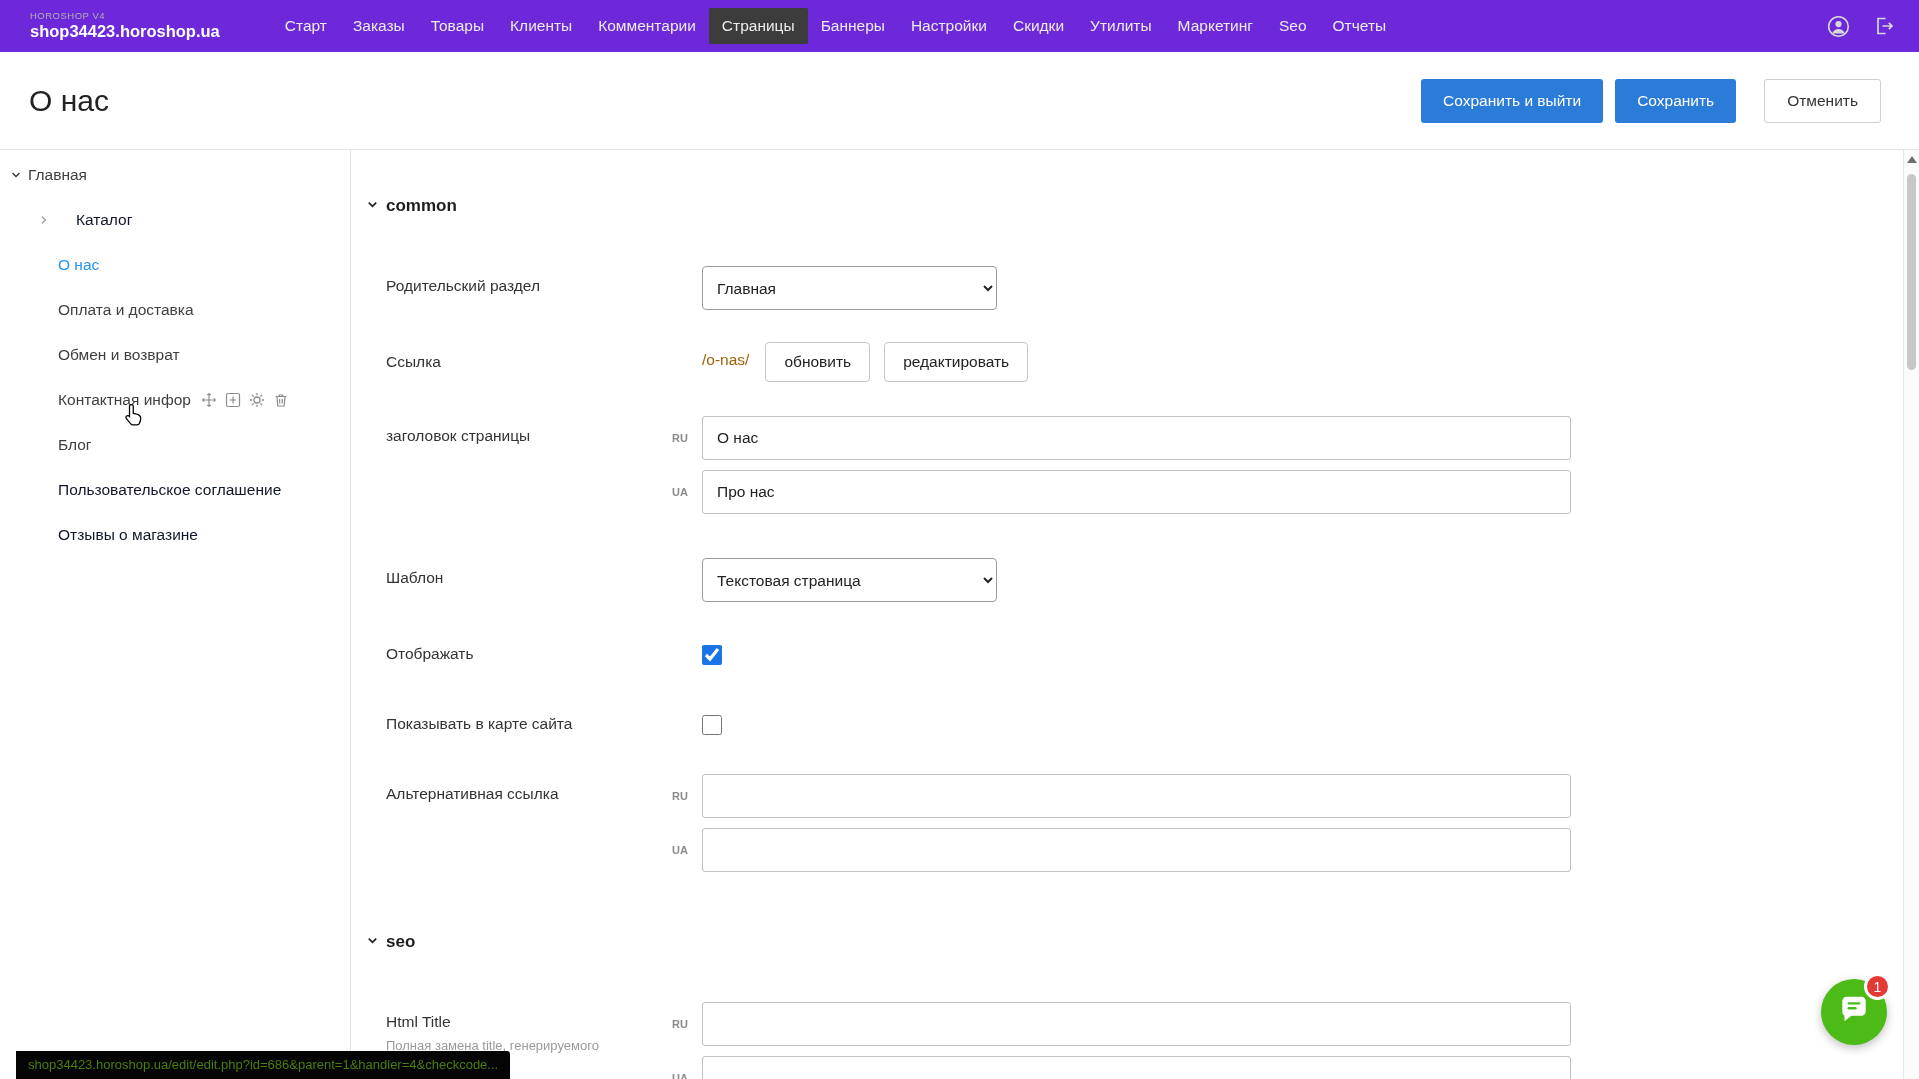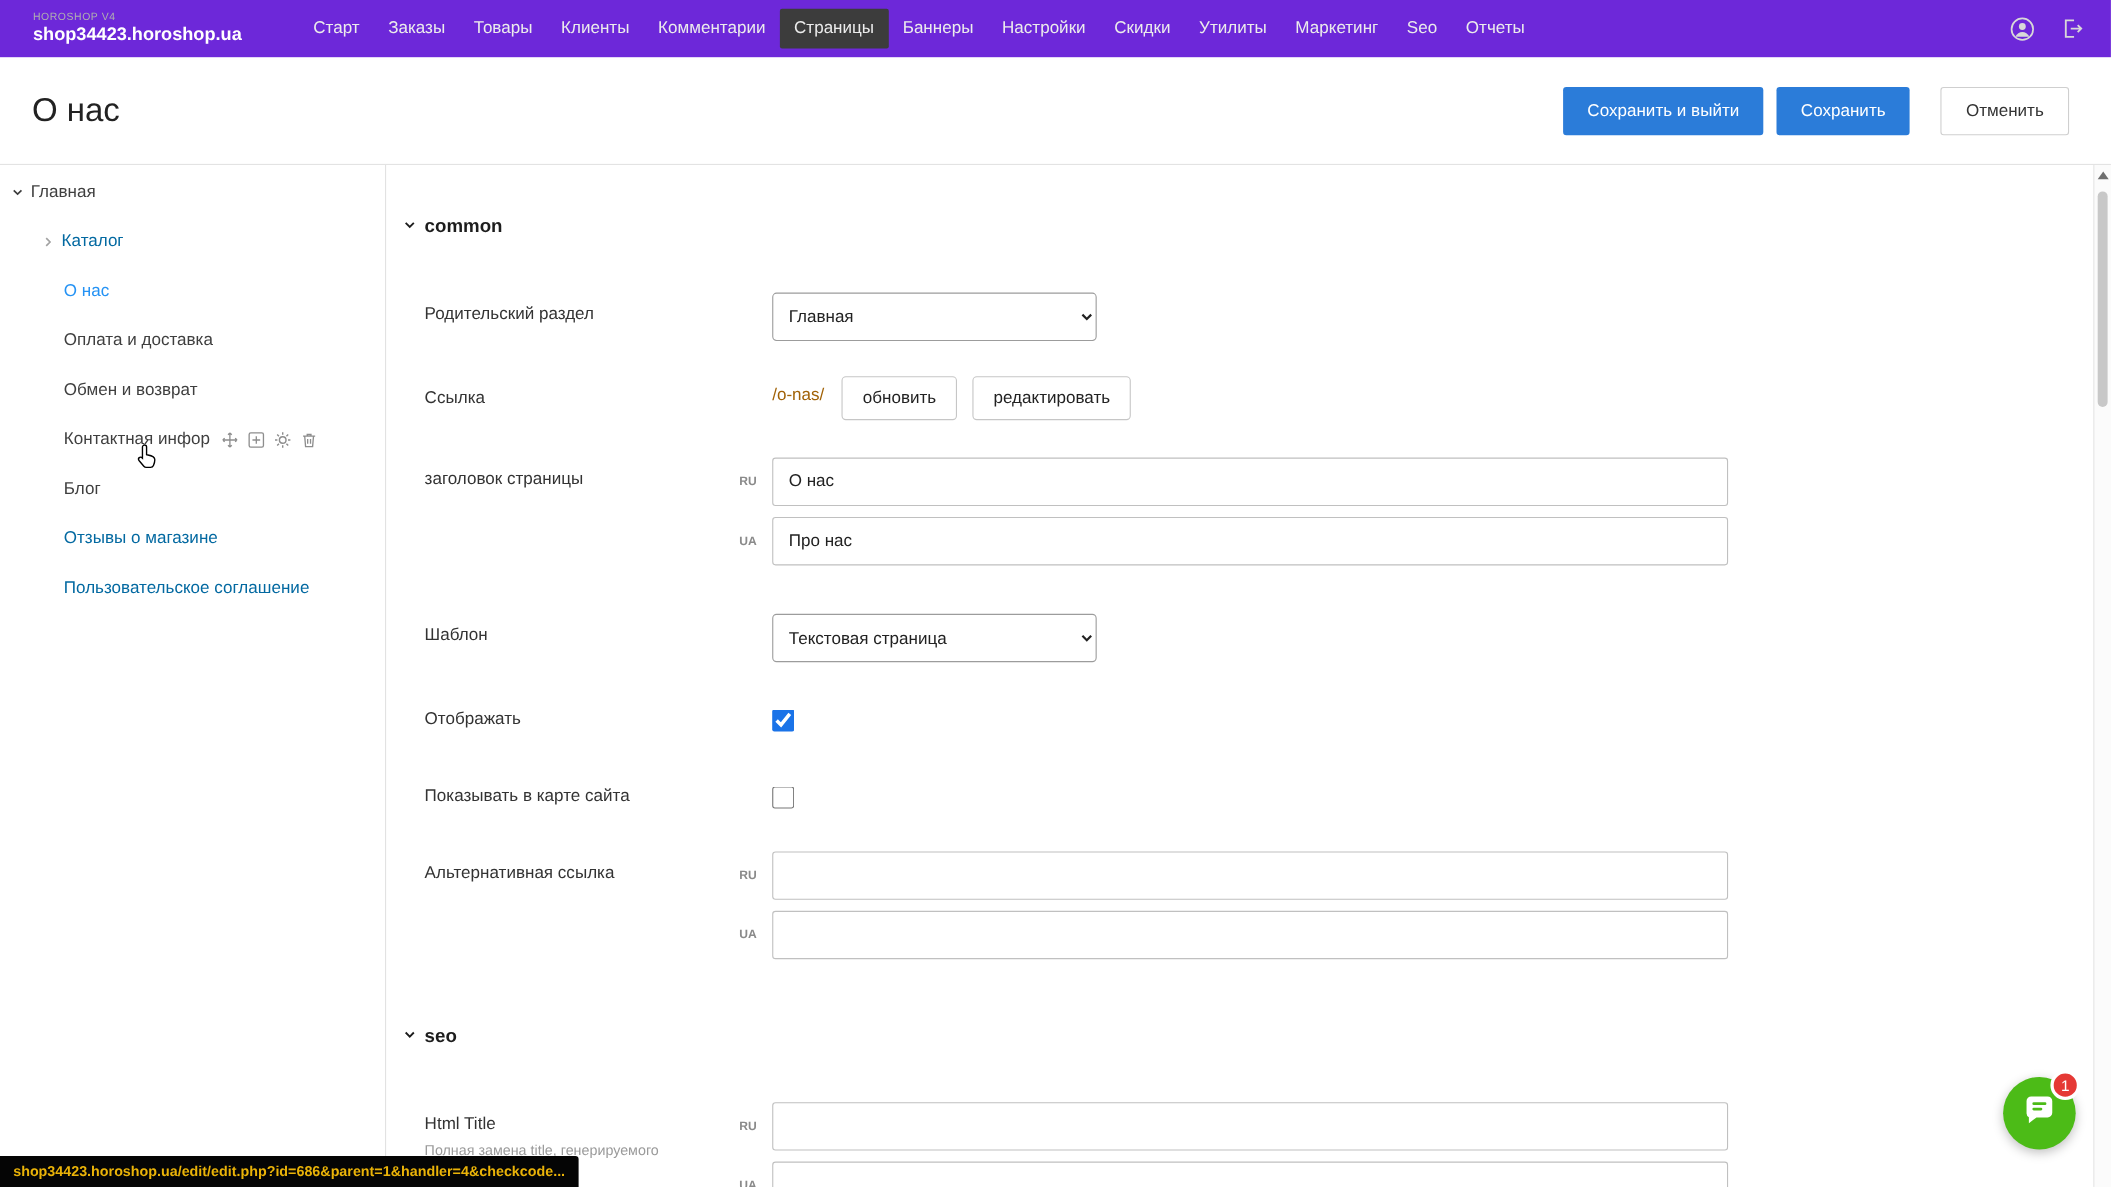--- a/index.html
+++ b/index.html
@@ -30,21 +30,21 @@
 
   
   .sidebar { position:absolute; left:0; top:150px; bottom:0; width:351px; border-right:1px solid #e2e2e2;
     padding-top:2px; background:#fff; }
   .tree-item { height:45px; display:flex; align-items:center; font-size:15.5px; color:#3f3f3f;
     cursor:pointer; position:relative; }
   .tree-item .caret { width:24px; display:flex; justify-content:center; align-items:center; }
   .lvl0 { padding-left:4px; }
   .lvl1 { padding-left:32px; }
   .lvl1.nocaret { padding-left:58px; }
-  .muted { color:#0369a1; }
+  .muted { color:#0f172a;gap:20px; }
   .selected { color:#2492f4; }
   .row-icons { display:flex; gap:8px; margin-left:10px; align-items:center; }
   .row-icons span { display:flex; cursor:pointer; }
   .cursor-hand { position:absolute; left:124px; top:26px; z-index:6; pointer-events:none; }
 
   
   .main { position:absolute; left:352px; top:150px; right:16px; bottom:0; overflow:hidden;
     padding:46px 0 0 34px; background:#fff; }
   .section-header { display:flex; align-items:center; gap:7px; font-size:17px; font-weight:bold;
     color:#1d1d1d; margin-left:-20px; margin-bottom:50px; cursor:pointer; }
@@ -69,22 +69,22 @@
 
   
   .scrollbar { position:absolute; right:0; top:150px; bottom:0; width:16px; background:#fbfbfb;
     border-left:1px solid #e6e6e6; z-index:20; }
   .scroll-up { width:0; height:0; border-left:5px solid transparent; border-right:5px solid transparent;
     border-bottom:7px solid #6f6f6f; margin:6px auto 0; }
   .scroll-thumb { position:absolute; top:24px; left:3px; width:9px; height:196px; background:#c8c8c8;
     border-radius:5px; cursor:pointer; }
 
   
-  .statusbar { position:absolute; left:0; bottom:0; background:#050505; color:#eab308; font-size:13px;
-    padding:6px 12px 7px; border-radius:0 3px 0 0; z-index:40; white-space:nowrap;font-weight:bold; }
+  .statusbar { position:absolute; left:16px; bottom:0; background:#050505; color:#4d7c0f; font-size:13px;
+    padding:6px 12px 7px; border-radius:0 3px 0 0; z-index:40; white-space:nowrap; }
 
   
   .chat { position:absolute; right:32px; bottom:34px; width:66px; height:66px; border-radius:50%;
     background:#4cbb17; display:flex; align-items:center; justify-content:center; cursor:pointer;
     box-shadow:0 3px 10px rgba(0,0,0,.25); z-index:40; }
   .chat-badge { position:absolute; top:-6px; right:-4px; min-width:27px; height:27px; border-radius:50%;
     background:#e53935; color:#fff; font-size:14px; display:flex; align-items:center; justify-content:center;
     border:3px solid #fff; }
 </style>
 </head>
@@ -192,24 +192,24 @@
     <span class="cursor-hand">
       <svg width="21" height="25" viewBox="0 0 20 24">
         <path d="M7 1.5c1 0 1.8.8 1.8 1.8V10l1.2.2c3.5.6 6 1.5 6 4.2 0 1.6-.6 3.6-1.2 5-.4 1-1.4 1.6-2.5 1.6H8.5c-.8 0-1.6-.4-2.1-1L2.2 15c-.6-.8-.5-1.9.2-2.5.7-.6 1.8-.6 2.4.1l.4.4V3.3C5.2 2.3 6 1.5 7 1.5z" fill="#fff" stroke="#000" stroke-width="1.2"></path>
       </svg>
     </span>
   </div>
   <div class="tree-item lvl1 nocaret">
     <span>Блог</span>
   </div>
   <div class="tree-item lvl1 nocaret muted">
+    <span>Пользовательское соглашение</span>
+  </div>
+  <div class="tree-item lvl1 nocaret muted">
     <span>Отзывы о магазине</span>
-  </div>
-  <div class="tree-item lvl1 nocaret muted">
-    <span>Пользовательское соглашение</span>
   </div>
 </div>
 
 <div class="main">
 
   <div class="section-header">
     <span>
       <svg viewBox="0 0 14 14" width="13" height="13" fill="none" stroke="#1d1d1d" stroke-width="1.8">
           <path d="M3 5l4 4 4-4"></path>
         </svg>

